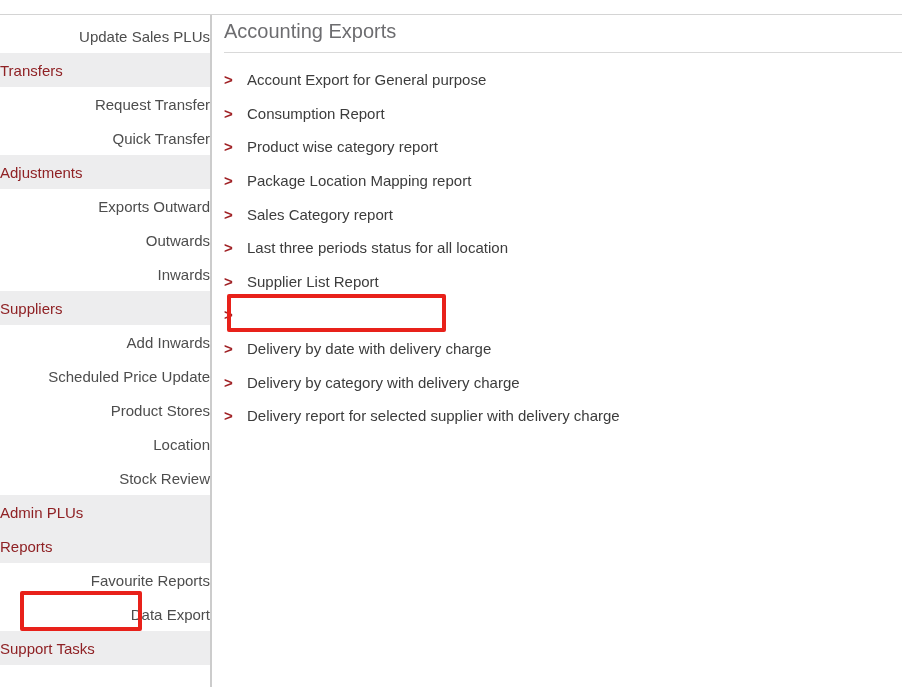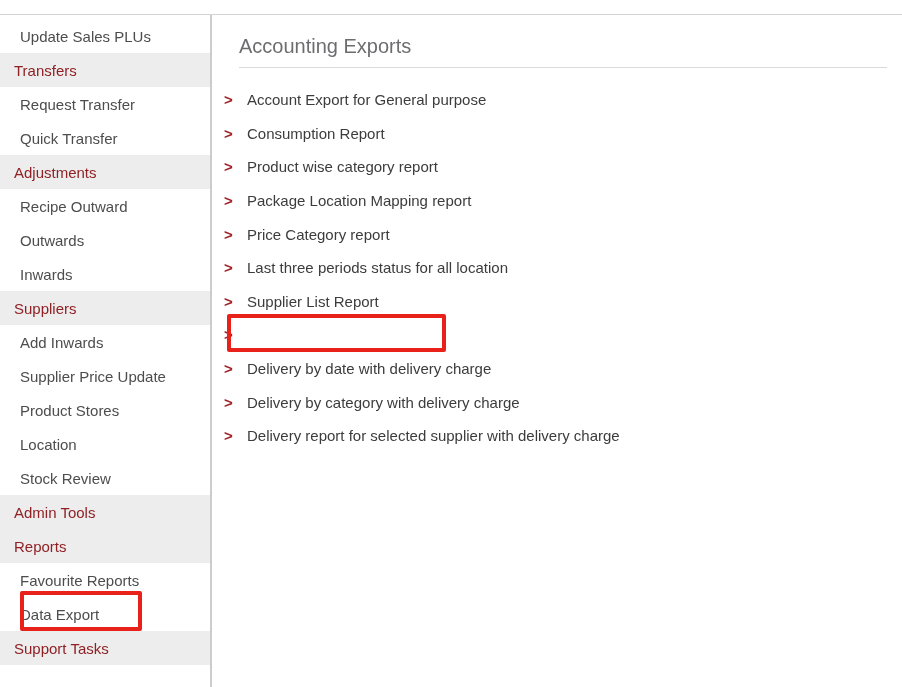--- a/index.html
+++ b/index.html
@@ -19,32 +19,32 @@
     border-right: 2px solid #cccccc;
     background: #ffffff;
   }
   .sidebar nav { padding-top: 4px; }
   .side-item {
     height: 34px; display: flex; align-items: center;
     font-size: 15px; cursor: pointer; position: relative;
     text-decoration: none;
   }
   .side-item.header {
-    background: #ededee; color: #8f2124; padding-left: 14px;
+    background: #ededee; color: #8f2124; 
   }
   .side-item.sub {
-    background: #ffffff; color: #4d4d4d; padding-left: 20px;
+    background: #ffffff; color: #4d4d4d; padding-left: 20px; justify-content: flex-end;
   }
   
   .content {
     position: absolute; left: 212px; top: 14px; right: 0; bottom: 0;
     padding-left: 12px;
   }
   .page-title {
-    margin: 15px; padding: 6px 0 9px 0;
+    margin: 0; padding: 6px 0 9px 0;
     font-size: 20px; font-weight: 400; line-height: 23px;
     color: #6d6d70;
     border-bottom: 1px solid #d9d9d9;
   }
   .report-list { list-style: none; margin: 10px 0 0 0; padding: 0; }
   .report-item {
     height: 33.6px; display: flex; align-items: center;
     font-size: 15px; color: #3c3c3c; position: relative; cursor: pointer;
   }
   .report-item .chevron {
@@ -76,48 +76,48 @@
       <a class="side-item sub">
         <span>Request Transfer</span>
       </a>
       <a class="side-item sub">
         <span>Quick Transfer</span>
       </a>
       <a class="side-item header">
         <span>Adjustments</span>
       </a>
       <a class="side-item sub">
-        <span>Recipe Outward</span>
+        <span>Exports Outward</span>
       </a>
       <a class="side-item sub">
         <span>Outwards</span>
       </a>
       <a class="side-item sub">
         <span>Inwards</span>
       </a>
       <a class="side-item header">
         <span>Suppliers</span>
       </a>
       <a class="side-item sub">
         <span>Add Inwards</span>
       </a>
       <a class="side-item sub">
-        <span>Supplier Price Update</span>
+        <span>Scheduled Price Update</span>
       </a>
       <a class="side-item sub">
         <span>Product Stores</span>
       </a>
       <a class="side-item sub">
         <span>Location</span>
       </a>
       <a class="side-item sub">
         <span>Stock Review</span>
       </a>
       <a class="side-item header">
-        <span>Admin Tools</span>
+        <span>Admin PLUs</span>
       </a>
       <a class="side-item header">
         <span>Reports</span>
       </a>
       <a class="side-item sub">
         <span>Favourite Reports</span>
       </a>
       <a class="side-item sub">
         <span>Data Export</span>
         <span class="hl-box"></span>
@@ -142,21 +142,21 @@
       <li class="report-item">
         <span class="chevron">&gt;</span>
         <span>Product wise category report</span>
       </li>
       <li class="report-item">
         <span class="chevron">&gt;</span>
         <span>Package Location Mapping report</span>
       </li>
       <li class="report-item">
         <span class="chevron">&gt;</span>
-        <span>Price Category report</span>
+        <span>Sales Category report</span>
       </li>
       <li class="report-item">
         <span class="chevron">&gt;</span>
         <span>Last three periods status for all location</span>
       </li>
       <li class="report-item">
         <span class="chevron">&gt;</span>
         <span>Supplier List Report</span>
       </li>
       <li class="report-item">

